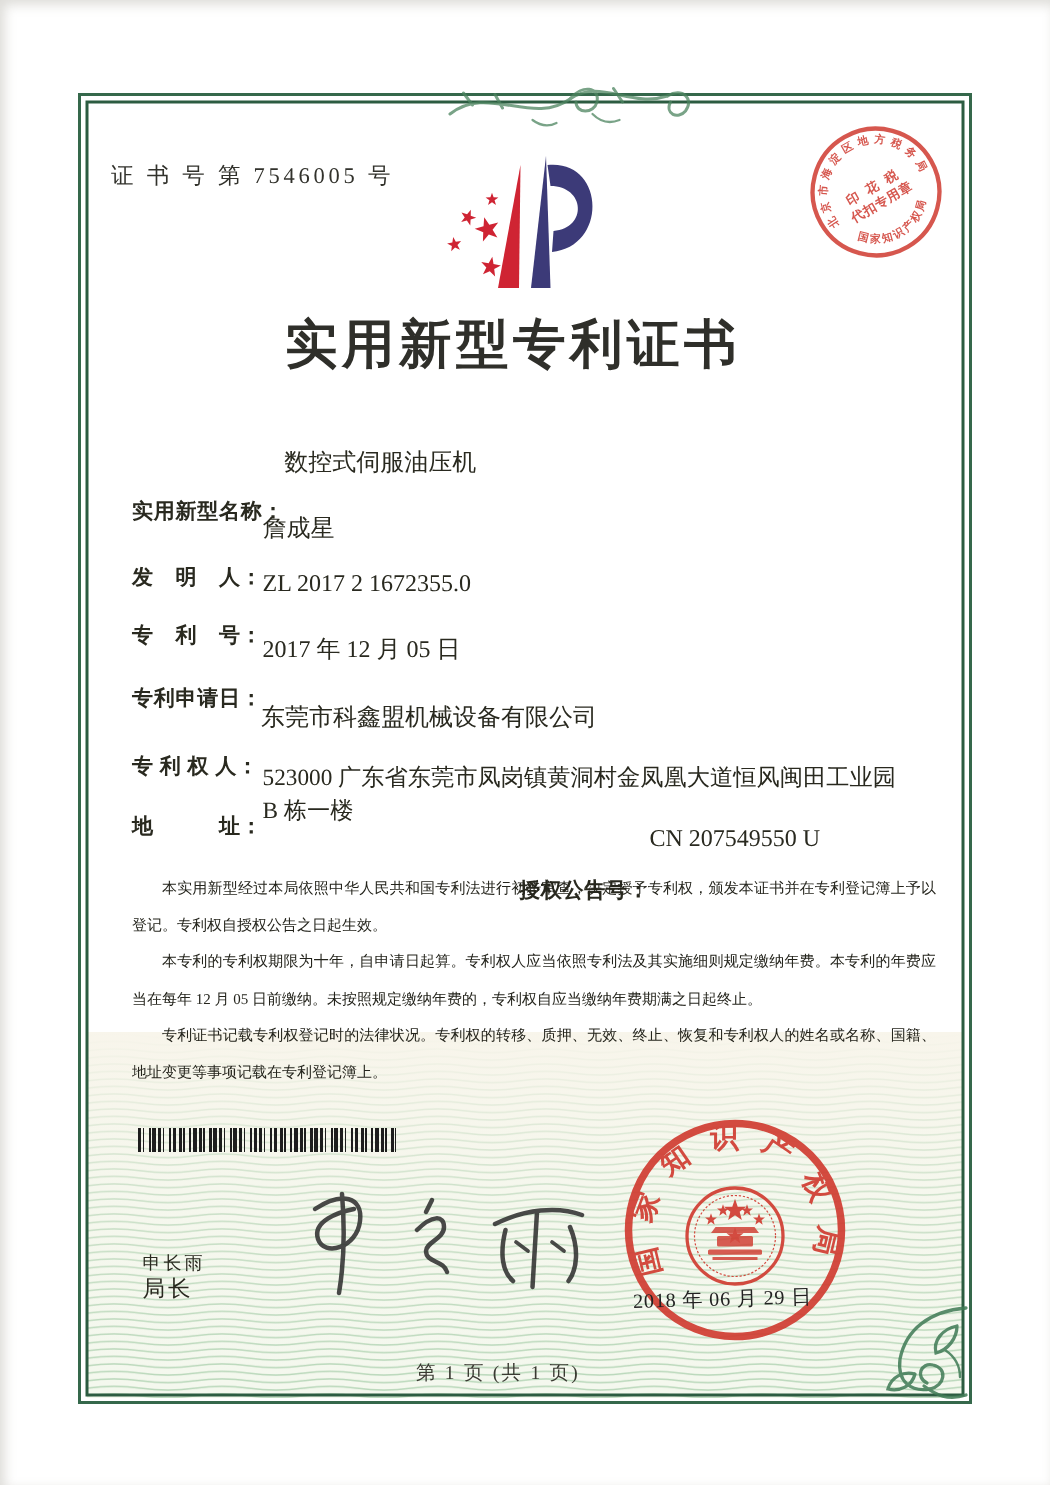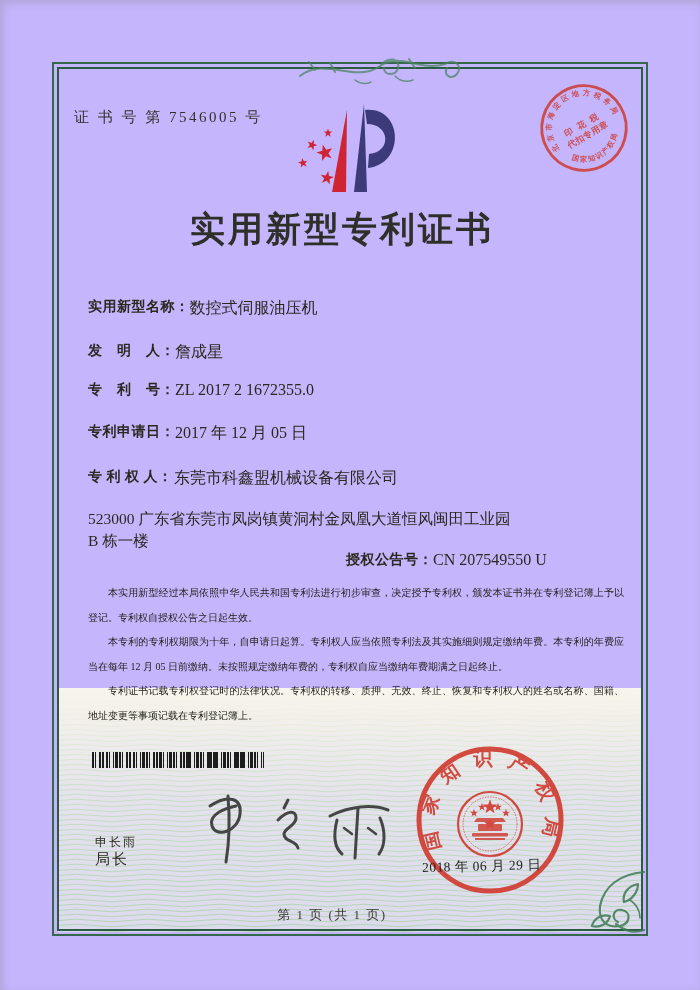--- a/index.html
+++ b/index.html
@@ -1,27 +1,27 @@
 <!DOCTYPE html>
 <html><head>
 <meta charset="utf-8">
 <style>
   html,body{margin:0;padding:0;background:#e9e6dc;}
-  .page{position:relative;width:700px;height:990px;background:#c4b5fd;
+  .page{position:relative;width:700px;height:990px;background:#ffffff;
         font-family:"Liberation Serif",serif;color:#29291f;overflow:hidden;
         box-shadow:inset 3px 3px 8px rgba(120,115,100,.25);}
   .frame-outer{position:absolute;left:52px;top:62px;width:592px;height:870px;
                border:2px solid #35684b;z-index:1;}
   .frame-inner{position:absolute;left:3px;top:3px;right:3px;bottom:3px;border:2px solid #2c5c41;}
   .abs{position:absolute;z-index:2;}
   .cert-no{left:74px;top:108px;font-size:15px;letter-spacing:2.5px;color:#32322c;}
   .title{left:0;top:206px;width:100%;text-align:center;font-size:35px;font-weight:600;
          letter-spacing:3px;color:#2f2f2a;transform:translateX(-8px);}
   .frow{left:88px;white-space:nowrap;}
-  .flabel{display:inline-block;min-width:86px;font-size:14px;letter-spacing:.5px;font-weight:600;vertical-align:top;}
+  .flabel{display:inline-block;min-width:86px;font-size:14px;letter-spacing:.5px;font-weight:600;vertical-align:top;margin-top:34px;}
   .fvalue{font-size:16px;}
   .addr-row{display:flex;white-space:normal;}
   .addr-row .fvalue{width:430px;line-height:22px;}
   .body-text{left:88px;top:581px;width:536px;font-size:10px;line-height:24.5px;
              text-align:justify;color:#24241c;}
   .body-text p{margin:0;text-indent:2em;}
   .barcode{left:92px;top:752px;width:172px;height:16px;
     background:repeating-linear-gradient(90deg,#1d1d1d 0 2px,transparent 2px 3px,
       #1d1d1d 3px 4px,transparent 4px 7px,#1d1d1d 7px 8.5px,transparent 8.5px 9.5px,
       #1d1d1d 9.5px 12px,transparent 12px 13.5px);}
@@ -118,20 +118,21 @@
   <div class="abs frow" style="top:381px;">
     <span class="flabel">专　利　号：</span><span class="fvalue">ZL 2017 2 1672355.0</span>
   </div>
   <div class="abs frow" style="top:423px;">
     <span class="flabel">专利申请日：</span><span class="fvalue">2017 年 12 月 05 日</span>
   </div>
   <div class="abs frow" style="top:468px;">
     <span class="flabel">专 利 权 人：</span><span class="fvalue">东莞市科鑫盟机械设备有限公司</span>
   </div>
   <div class="abs frow addr-row" style="top:508px;">
+    <span class="flabel">地　　　址：</span>
       <span class="fvalue" style="font-size:15.5px;">523000 广东省东莞市凤岗镇黄洞村金凤凰大道恒风闽田工业园 B 栋一楼</span>
   </div>
   <div class="abs frow" style="left:346px;top:551px;">
     <span class="flabel" style="min-width:84px;">授权公告号：</span><span class="fvalue">CN 207549550 U</span>
   </div>
 
   <div class="abs body-text">
     <p>本实用新型经过本局依照中华人民共和国专利法进行初步审查，决定授予专利权，颁发本证书并在专利登记簿上予以登记。专利权自授权公告之日起生效。</p>
     <p>本专利的专利权期限为十年，自申请日起算。专利权人应当依照专利法及其实施细则规定缴纳年费。本专利的年费应当在每年 12 月 05 日前缴纳。未按照规定缴纳年费的，专利权自应当缴纳年费期满之日起终止。</p>
     <p>专利证书记载专利权登记时的法律状况。专利权的转移、质押、无效、终止、恢复和专利权人的姓名或名称、国籍、地址变更等事项记载在专利登记簿上。</p>

